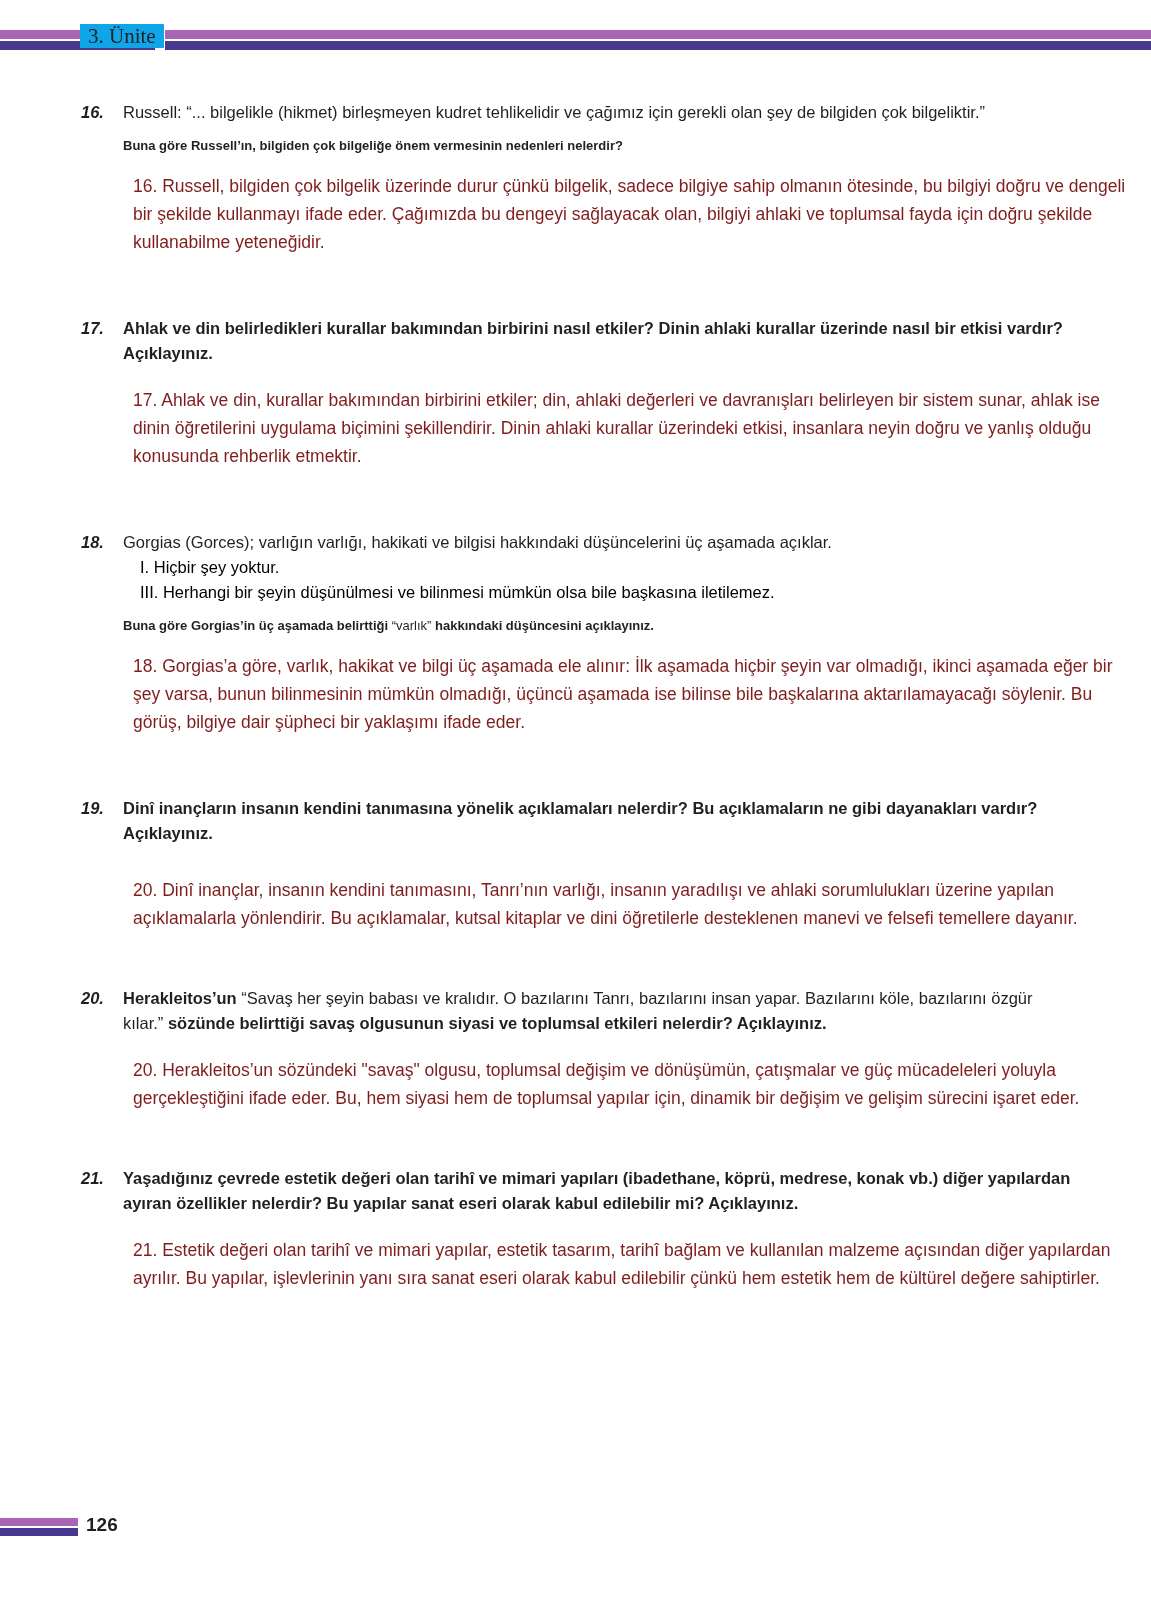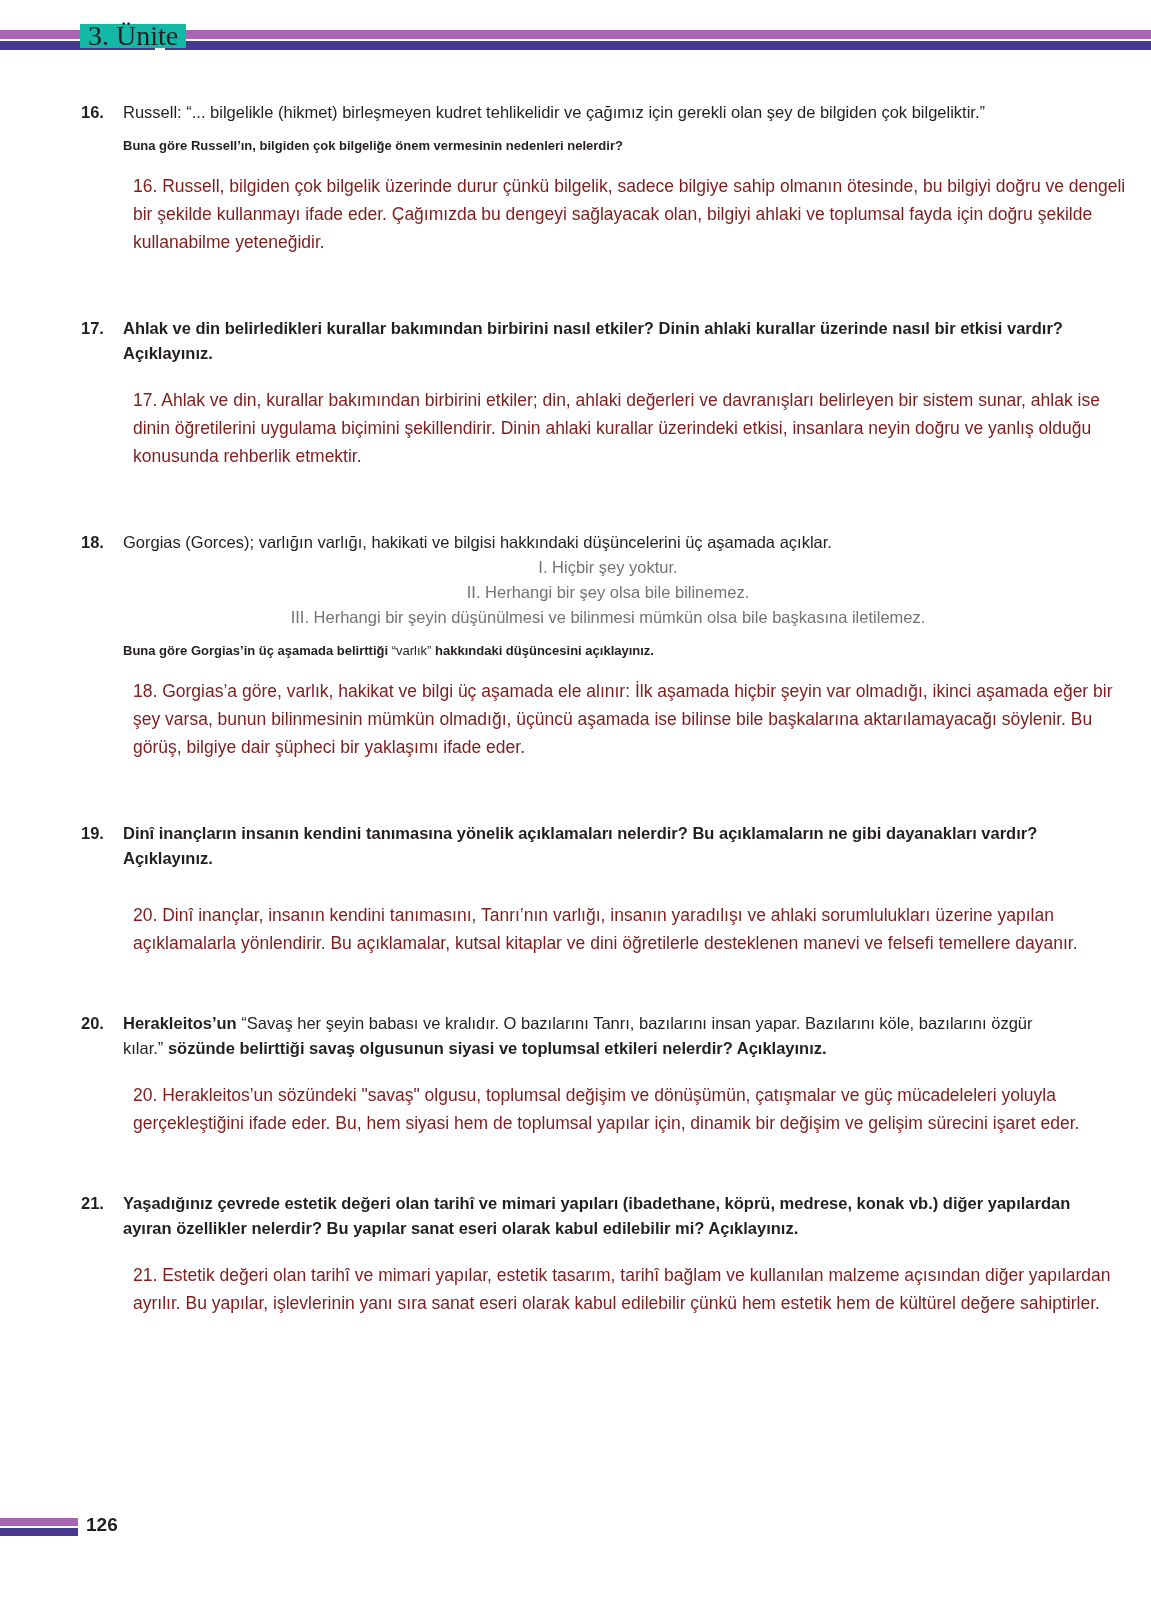--- a/index.html
+++ b/index.html
@@ -34,23 +34,23 @@
   .hdr-left-violet  { left: 0;   top: 30px; width: 155px; }
   .hdr-left-indigo  { left: 0;   top: 41px; width: 155px; }
   .hdr-right-violet { left: 165px; top: 30px; right: 0; width: 986px; }
   .hdr-right-indigo { left: 165px; top: 41px; right: 0; width: 986px; }
 
   .unit-label {
     position: absolute;
     left: 80px;
     top: 24px;
     font-family: "Liberation Serif", serif;
-    font-size: 28px;
-    color: #231f20;
-    background: #14b8a6;
+    font-size: 21px;
+    color: #231f20;
+    background: #0ea5e9;
     padding: 0 8px;
     line-height: 24px;
     white-space: nowrap;
     z-index: 2;
   }
 
   
   .content {
     position: absolute;
     left: 0;
@@ -67,20 +67,21 @@
   .qnum {
     width: 42px;
     min-width: 42px;
     text-align: left;
     padding-left: 81px;
     box-sizing: content-box;
     font-weight: bold;
     font-size: 16.5px;
     line-height: 25px;
     color: #231f20;
+    font-style: italic;
   }
   .qtext {
     flex: 1;
     padding-right: 75px;
     font-size: 16.5px;
     line-height: 25px;
     color: #231f20;
   }
   .qtext.bold { font-weight: bold; }
   .qtext b { font-weight: bold; }
@@ -94,22 +95,21 @@
     font-weight: bold;
     color: #231f20;
   }
   .sub-bold .reg { font-weight: normal; }
 
   .roman-list {
     margin-left: 140px;
     margin-right: 75px;
     font-size: 16.5px;
     line-height: 25px;
-    color: #737373;
-    text-align: center;
+    color: #000000;
   }
 
   .answer {
     margin-left: 133px;
     margin-right: 10px;
     font-size: 17.5px;
     line-height: 28px;
     color: #7f1d1d;
   }
 
@@ -186,21 +186,20 @@
 
   <div class="sp-60"></div>
 
   <div class="qblock">
     <div class="qrow">
       <div class="qnum">18.</div>
       <div class="qtext">Gorgias (Gorces); varlığın varlığı, hakikati ve bilgisi hakkındaki düşüncelerini üç aşamada açıklar.</div>
     </div>
     <div class="roman-list">
       <div>I. Hiçbir şey yoktur.</div>
-      <div>II. Herhangi bir şey olsa bile bilinemez.</div>
       <div>III. Herhangi bir şeyin düşünülmesi ve bilinmesi mümkün olsa bile başkasına iletilemez.</div>
     </div>
     <div class="sp-8"></div>
     <div class="sub-bold"><span>Buna göre Gorgias’in üç aşamada belirttiği </span><span class="reg">“varlık”</span><span> hakkındaki düşüncesini açıklayınız.</span></div>
     <div class="sp-14"></div>
     <div class="answer">18. Gorgias’a göre, varlık, hakikat ve bilgi üç aşamada ele alınır: İlk aşamada hiçbir şeyin var olmadığı, ikinci aşamada eğer bir şey varsa, bunun bilinmesinin mümkün olmadığı, üçüncü aşamada ise bilinse bile başkalarına aktarılamayacağı söylenir. Bu görüş, bilgiye dair şüpheci bir yaklaşımı ifade eder.</div>
   </div>
 
   <div class="sp-60"></div>
 

